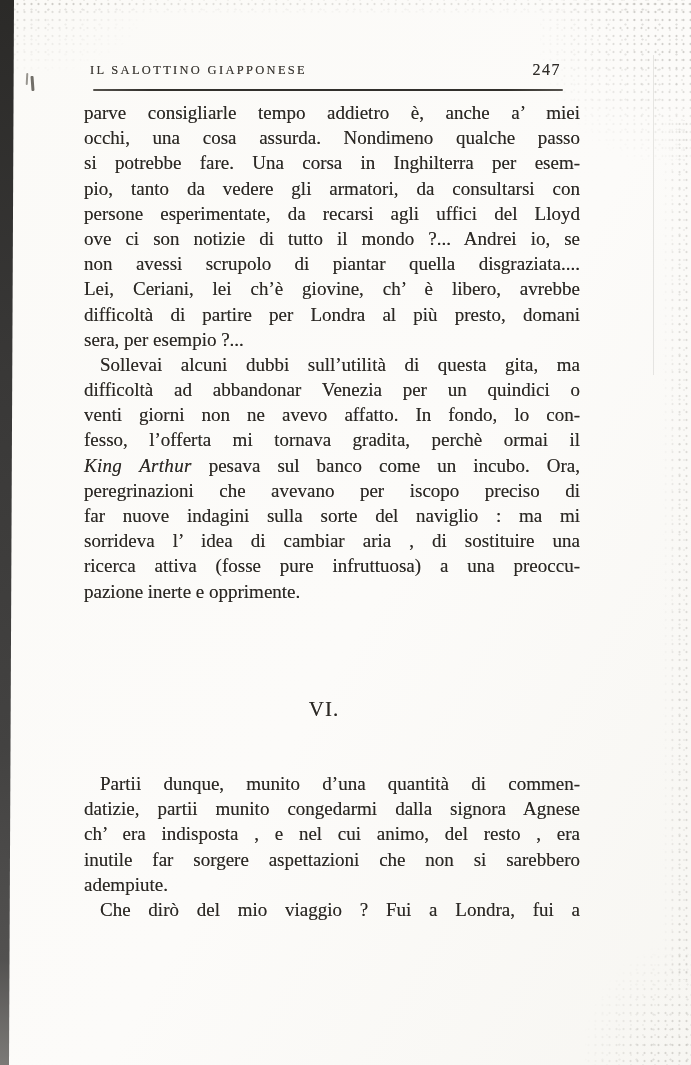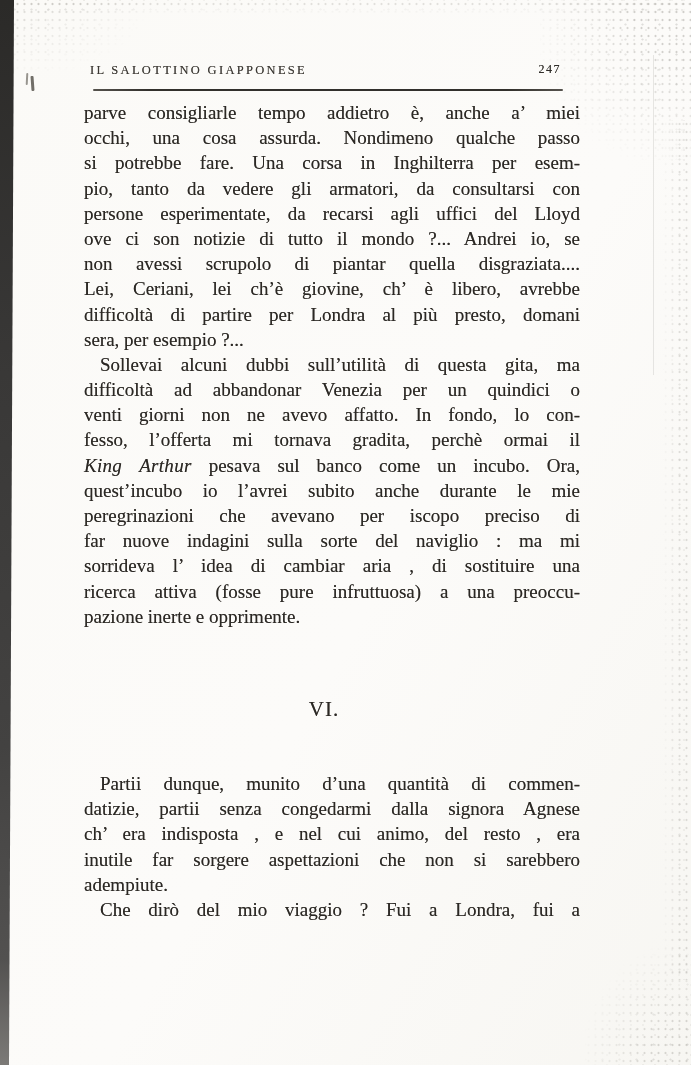--- a/index.html
+++ b/index.html
@@ -72,21 +72,21 @@
   .running-title {
     position: absolute; left: 0; right: 0; top: 4px;
     text-align: left;
     font-size: 12.5px; line-height: 14px;
     letter-spacing: 2.3px;
     color: #3c3934;
     text-shadow: 0 0 .5px rgba(60,57,52,.6);
   }
   .page-number {
     position: absolute; right: 2px; top: 0;
-    font-size: 12px; line-height: 21px;
+    font-size: 16px; line-height: 21px;
     letter-spacing: 1.5px;
     color: #2f2c28;
     text-shadow: 0 0 .5px rgba(47,44,40,.6);
   }
   .rule {
     position: absolute; left: 93px; top: 89px; width: 470px; height: 1.7px;
     background: linear-gradient(to right, #55524d, #32302c 12%, #32302c 88%, #55524d);
     border-radius: 1px;
   }
 
@@ -148,32 +148,31 @@
       <div class="line">ove ci son notizie di tutto il mondo ?... Andrei io, se</div>
       <div class="line">non avessi scrupolo di piantar quella disgraziata....</div>
       <div class="line">Lei, Ceriani, lei ch’è giovine, ch’ è libero, avrebbe</div>
       <div class="line">difficoltà di partire per Londra al più presto, domani</div>
       <div class="line noj">sera, per esempio ?...</div>
       <div class="line ind">Sollevai alcuni dubbi sull’utilità di questa gita, ma</div>
       <div class="line">difficoltà ad abbandonar Venezia per un quindici o</div>
       <div class="line">venti giorni non ne avevo affatto. In fondo, lo con-</div>
       <div class="line">fesso, l’offerta mi tornava gradita, perchè ormai il</div>
       <div class="line"><i>King Arthur</i><span> pesava sul banco come un incubo. Ora,</span></div>
-      <div class="line">quest’incubo io l’avrei subito anche durante le mie</div>
       <div class="line">peregrinazioni che avevano per iscopo preciso di</div>
       <div class="line">far nuove indagini sulla sorte del naviglio : ma mi</div>
       <div class="line">sorrideva l’ idea di cambiar aria , di sostituire una</div>
       <div class="line">ricerca attiva (fosse pure infruttuosa) a una preoccu-</div>
       <div class="line noj">pazione inerte e opprimente.</div>
     </div>
 
   <div class="section-heading">VI.</div>
 
   <div class="textblock tb2">
       <div class="line ind">Partii dunque, munito d’una quantità di commen-</div>
-      <div class="line">datizie, partii senza congedarmi dalla signora Agnese</div>
+      <div class="line">datizie, partii munito congedarmi dalla signora Agnese</div>
       <div class="line">ch’ era indisposta , e nel cui animo, del resto , era</div>
       <div class="line">inutile far sorgere aspettazioni che non si sarebbero</div>
       <div class="line noj">adempiute.</div>
       <div class="line ind">Che dirò del mio viaggio ? Fui a Londra, fui a</div>
     </div>
 
 </div>
 
 </body></html>

